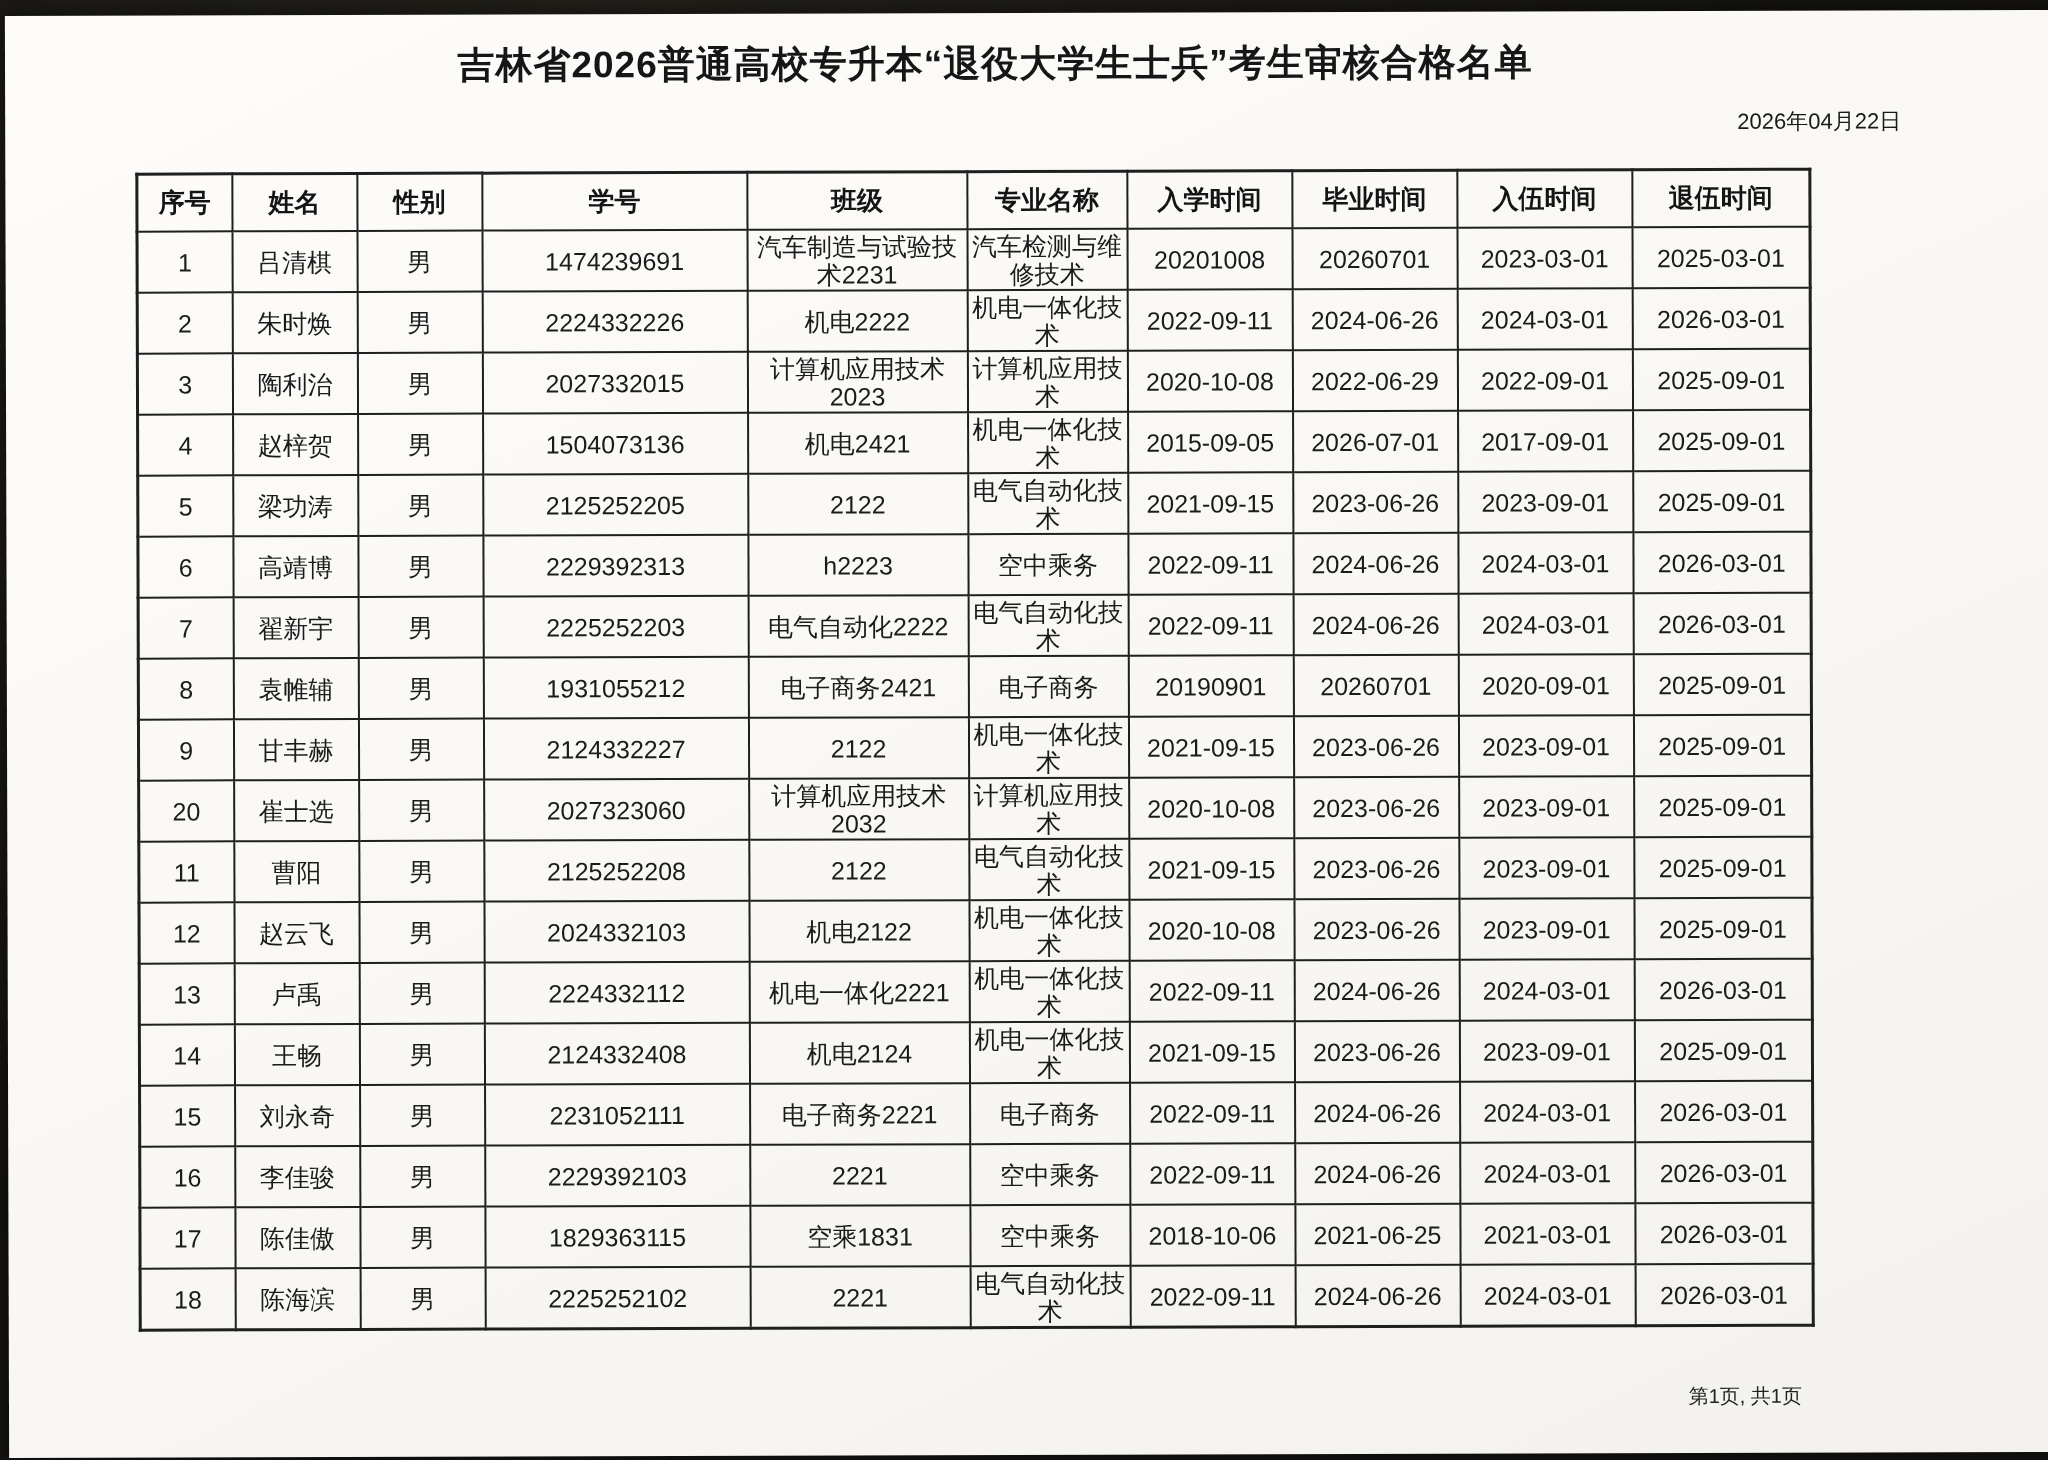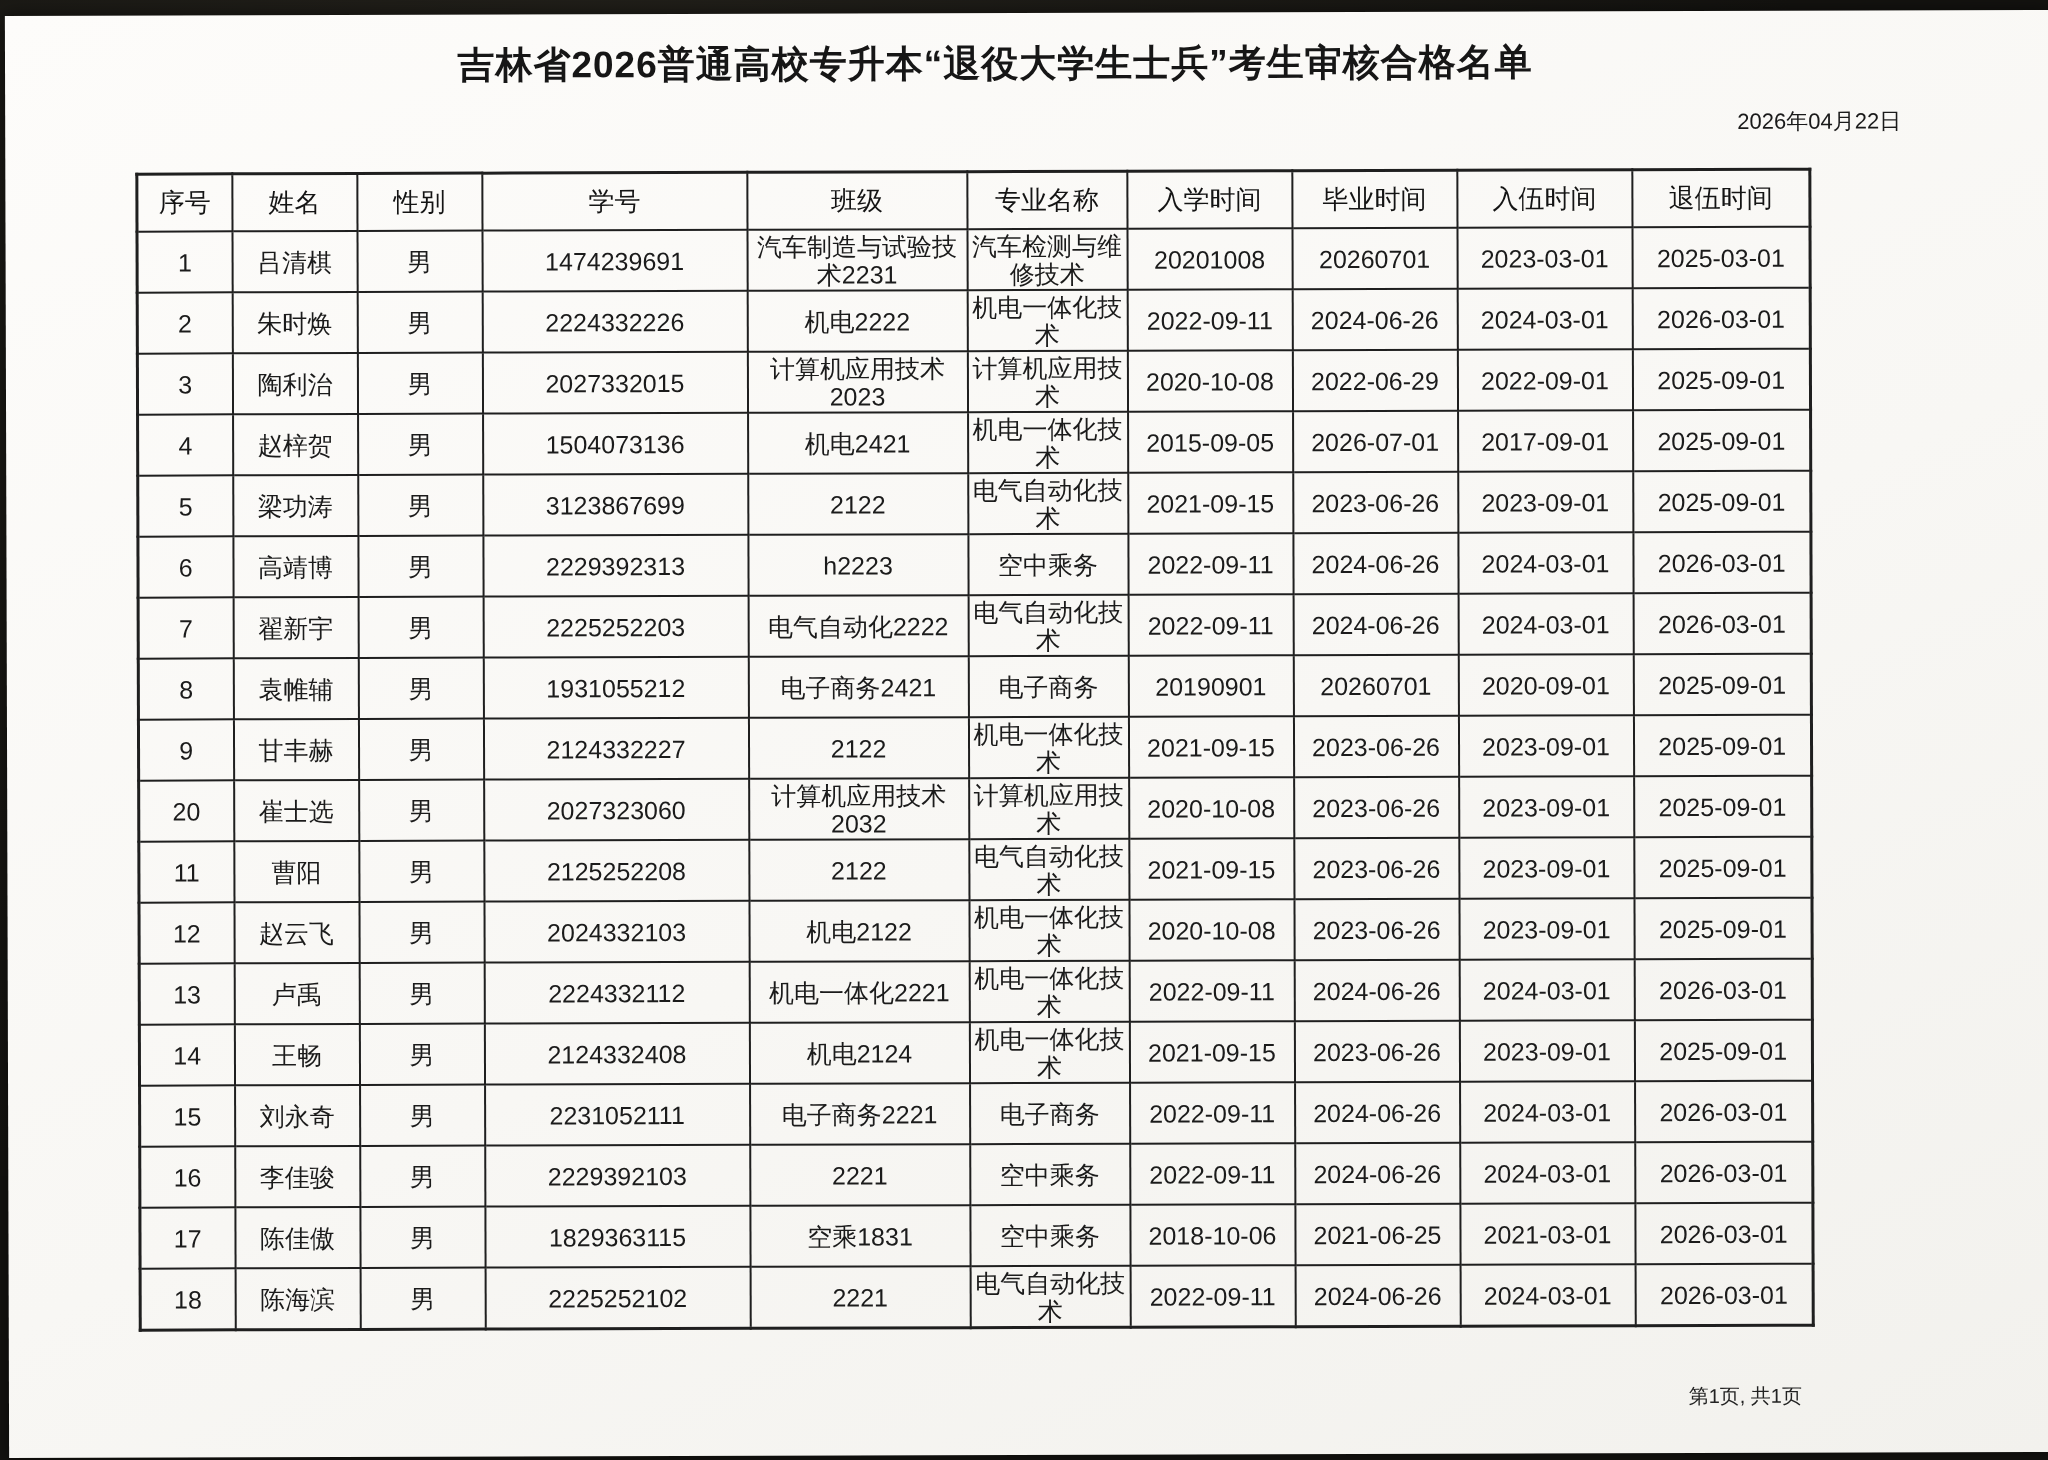--- a/index.html
+++ b/index.html
@@ -30,21 +30,21 @@
     position:absolute;top:157px;left:130px;
     width:1673px;border-collapse:collapse;table-layout:fixed;
     border:3px solid #1f1f1f;
     background:transparent;
   }
   table.roster th, table.roster td{
     border:2px solid #1f1f1f;
     text-align:center;vertical-align:middle;
     padding:1px 4px;overflow:hidden;
   }
-  table.roster th{height:53px;font-size:26px;font-weight:400;color:#141414;}
+  table.roster th{height:53px;font-size:26px;font-weight:700;color:#141414;}
   table.roster td{height:57px;font-size:25px;line-height:1.12;color:#1b1b1b;}
   .page-footer{
     position:absolute;top:1372px;right:253px;
     font-size:20px;color:#222;
   }
 </style>
 </head>
 <body>
 
 <div class="photo">
@@ -124,21 +124,21 @@
             <td>机电一体化技术</td>
             <td>2015-09-05</td>
             <td>2026-07-01</td>
             <td>2017-09-01</td>
             <td>2025-09-01</td>
           </tr>
           <tr>
             <td>5</td>
             <td>梁功涛</td>
             <td>男</td>
-            <td>3123867699</td>
+            <td>2125252205</td>
             <td>2122</td>
             <td>电气自动化技术</td>
             <td>2021-09-15</td>
             <td>2023-06-26</td>
             <td>2023-09-01</td>
             <td>2025-09-01</td>
           </tr>
           <tr>
             <td>6</td>
             <td>高靖博</td>

